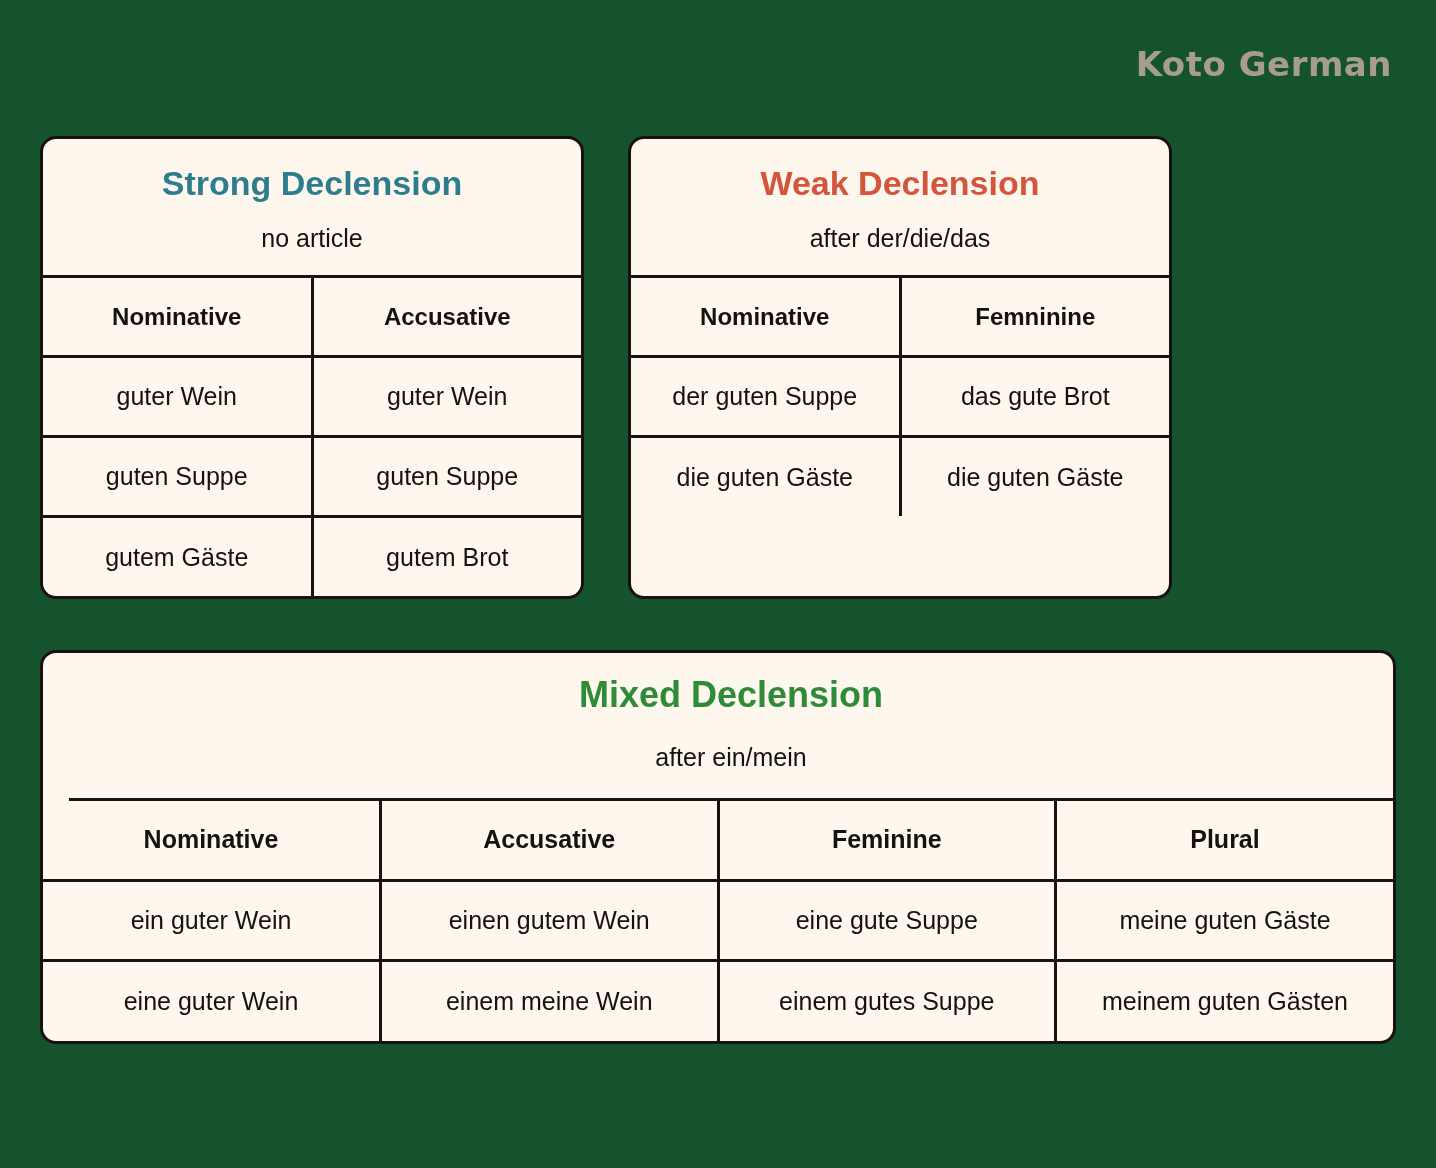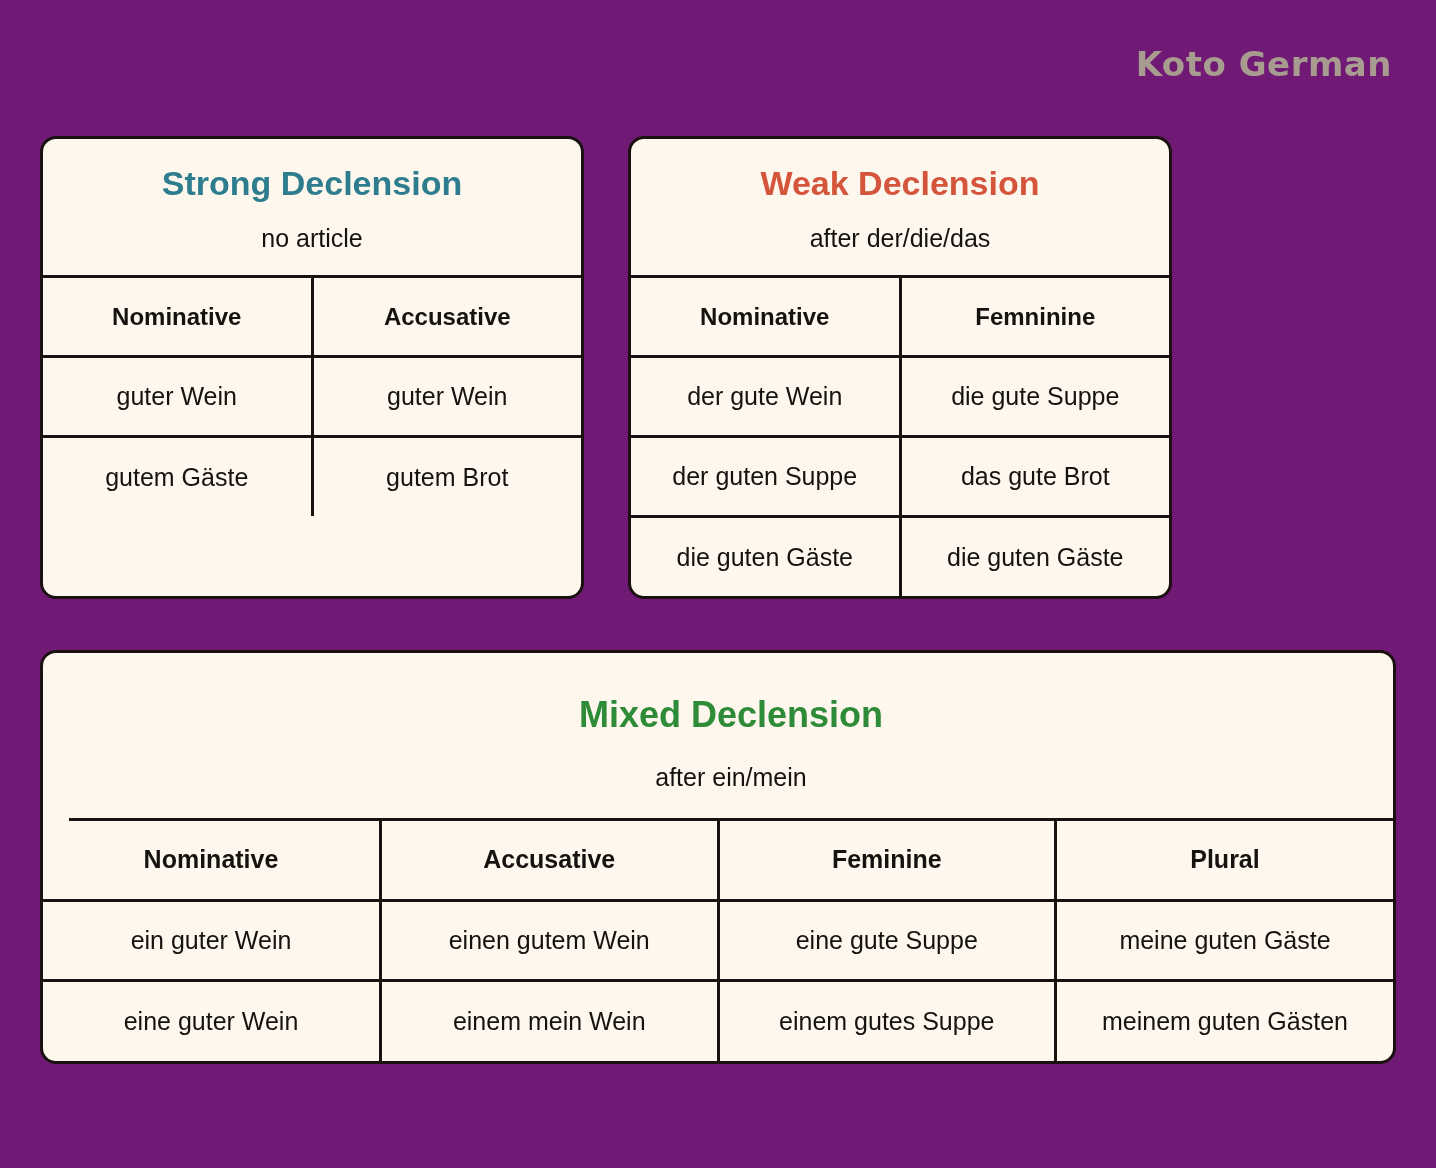--- a/index.html
+++ b/index.html
@@ -9,21 +9,21 @@
     height: 1168px;
     background: #FBEBD5;
     font-family: "Liberation Sans", sans-serif;
     overflow: hidden;
   }
 
   .page {
     position: relative;
     width: 1436px;
     height: 1168px;
-    background: #701a75;
+    background: #14532d;
   }
 
   
   .brand {
     position: absolute;
     top: 44px;
     right: 44px;
     font-size: 34px;
     font-weight: 700;
     letter-spacing: 0.5px;
@@ -58,21 +58,21 @@
   }
 
   
   .card-head {
     padding: 26px 16px 22px;
     text-align: center;
     border-bottom: 3px solid #1A1110;
   }
 
   .card-wide .card-head {
-    padding: 42px 16px 26px;
+    padding: 22px 16px 26px;
     margin-left: 26px;
   }
 
   .card-title {
     font-size: 34px;
     font-weight: 700;
     line-height: 1.1;
     margin-bottom: 22px;
   }
 
@@ -145,44 +145,44 @@
             <th>Nominative</th>
             <th>Accusative</th>
           </tr>
         </thead>
         <tbody>
           <tr>
             <td>guter Wein</td>
             <td>guter Wein</td>
           </tr>
           <tr>
+            <td>guten Suppe</td>
+            <td>guten Suppe</td>
+          </tr>
+          <tr>
             <td>gutem Gäste</td>
             <td>gutem Brot</td>
           </tr>
         </tbody>
       </table>
     </div>
 
     <div class="card half">
       <div class="card-head">
         <div class="card-title red">Weak Declension</div>
         <div class="card-sub">after der/die/das</div>
       </div>
       <table>
         <thead>
           <tr>
             <th>Nominative</th>
             <th>Femninine</th>
           </tr>
         </thead>
         <tbody>
-          <tr>
-            <td>der gute Wein</td>
-            <td>die gute Suppe</td>
-          </tr>
           <tr>
             <td>der guten Suppe</td>
             <td>das gute Brot</td>
           </tr>
           <tr>
             <td>die guten Gäste</td>
             <td>die guten Gäste</td>
           </tr>
         </tbody>
       </table>
@@ -206,21 +206,21 @@
       </thead>
       <tbody>
         <tr>
           <td>ein guter Wein</td>
           <td>einen gutem Wein</td>
           <td>eine gute Suppe</td>
           <td>meine guten Gäste</td>
         </tr>
         <tr>
           <td>eine guter Wein</td>
-          <td>einem mein Wein</td>
+          <td>einem meine Wein</td>
           <td>einem gutes Suppe</td>
           <td>meinem guten Gästen</td>
         </tr>
       </tbody>
     </table>
   </div>
 
 </div>
 
 </body></html>

